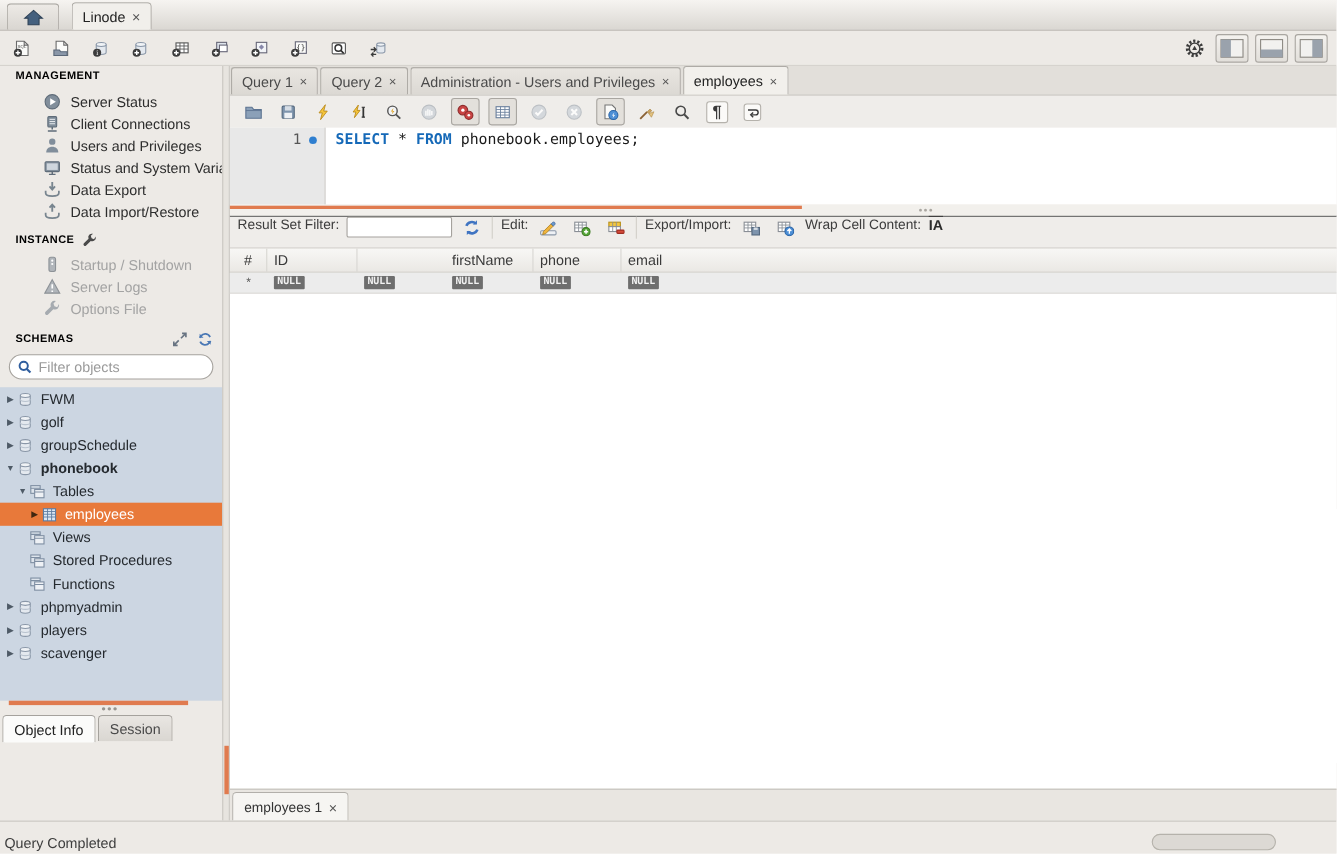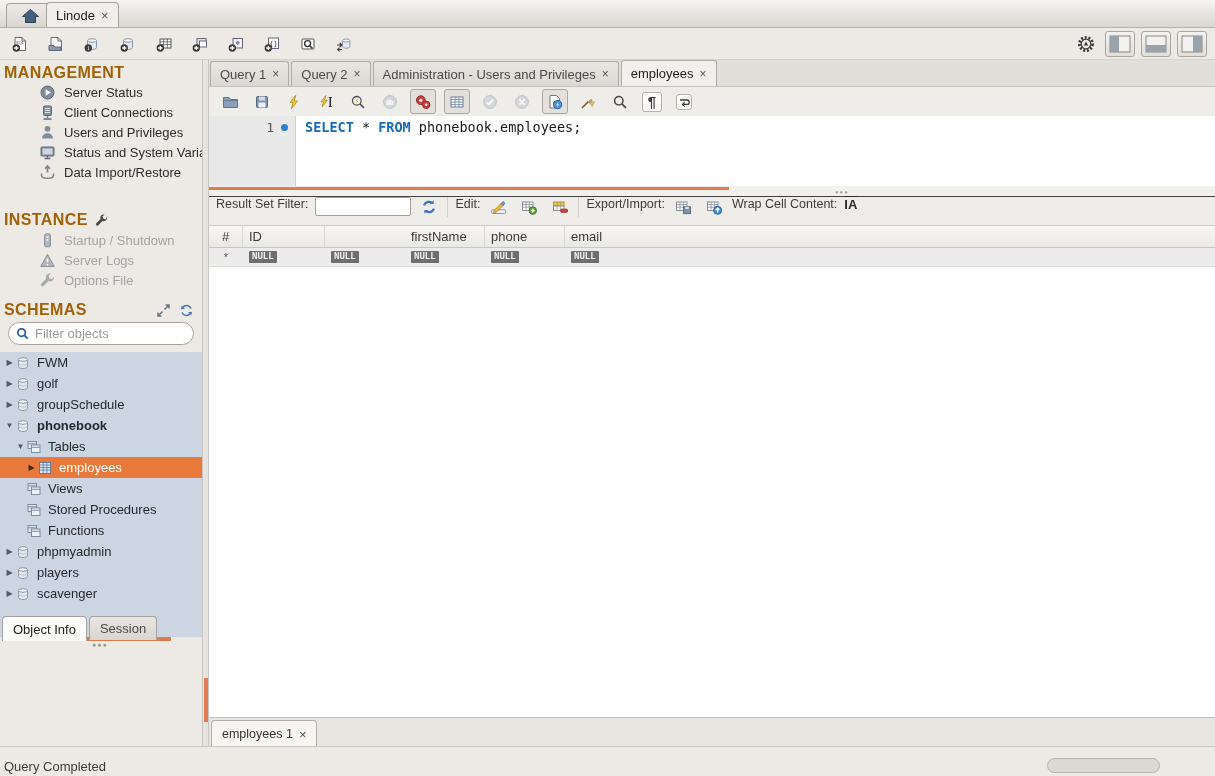--- a/index.html
+++ b/index.html
@@ -6,36 +6,36 @@
   html,body { width:1215px; height:776px; }
   body { position:relative; background:#edeae6; font-family:"Liberation Sans",sans-serif; font-size:13px; color:#2e2e2e; overflow:hidden; }
   svg { display:block; }
 
   
   #titlebar { position:absolute; left:0; top:0; width:100%; height:28px;
     background:linear-gradient(#f6f4f1,#dad7d2); border-bottom:1px solid #b3b0ab; }
   .home-tab { position:absolute; left:6px; bottom:0; width:48px; height:24px;
     background:linear-gradient(#edeae6,#d9d6d1); border:1px solid #a5a29d; border-bottom:none;
     border-radius:4px 4px 0 0; display:flex; align-items:center; justify-content:center; }
-  .conn-tab { position:absolute; left:46px; bottom:0; height:25px; padding:0 9px;
+  .conn-tab { position:absolute; left:65px; bottom:0; height:25px; padding:0 9px;
     background:#f1efeb; border:1px solid #a5a29d; border-bottom:none; border-radius:4px 4px 0 0;
     display:flex; align-items:center; gap:6px; font-size:13px; color:#222; }
   .close-x { color:#555; font-size:13px; line-height:1; cursor:default; }
 
   
   #main-toolbar { position:absolute; left:0; top:28px; width:100%; height:32px; background:#edeae6; border-bottom:1px solid #d6d3ce; }
   #mt-left { position:absolute; left:6px; top:0; height:32px; display:flex; align-items:center; gap:9px; }
   #mt-right { position:absolute; right:8px; top:0; height:32px; display:flex; align-items:center; gap:6px; }
   .tbtn { width:27px; height:27px; display:flex; align-items:center; justify-content:center; }
   .ptoggle { width:30px; height:26px; display:flex; align-items:center; justify-content:center;
     border:1px solid #a9a6a1; border-radius:3px; background:linear-gradient(#f4f2ef,#e2dfda); }
 
   
   #sidebar { position:absolute; left:0; top:60px; width:202px; height:686px; background:#edeae6; overflow:hidden; }
-  .sec-hdr { font-weight:bold; font-size:16px; color:#a16207; letter-spacing:.4px; padding-left:4px;
+  .sec-hdr { font-weight:bold; font-size:10px; color:#000000; letter-spacing:.4px; padding-left:14px;
     display:flex; align-items:center; gap:6px; }
   .side-item { height:20px; display:flex; align-items:center; gap:8px; padding-left:19px; white-space:nowrap; overflow:hidden;margin-left:20px; }
   .side-item .slbl { font-size:13px; color:#2d2d2d; }
   .side-item.disabled .slbl { color:#a3a3a3; }
   .sic { width:17px; height:17px; flex:0 0 17px; }
   #mgmt-hdr { position:absolute; top:4px; left:0; right:0; }
   #mgmt-list { position:absolute; top:22px; left:0; right:0; }
   #inst-hdr { position:absolute; top:151px; left:0; right:0; }
   #inst-list { position:absolute; top:170px; left:0; right:0; }
   #schema-hdr { position:absolute; top:241px; left:0; right:8px; }
@@ -51,21 +51,21 @@
   .tree-row .tlbl { font-size:13px; color:#24292e; }
   .tree-row.lv0 { padding-left:4px; }
   .tree-row.lv1 { padding-left:15px; }
   .tree-row.lv2 { padding-left:26px; }
   .tree-row.bold .tlbl { font-weight:bold; }
   .tree-row.sel { background:#e8793a; }
   .tree-row.sel .tlbl { color:#fff; }
   .tree-row.sel .tarrow { color:#40260f; }
   #side-orange { position:absolute; top:577px; left:8px; width:163px; height:4px; background:#e07b4f; }
   #side-grip { position:absolute; top:581px; left:92px; color:#98948e; font-size:7px; letter-spacing:1px; }
-  #info-tabs { position:absolute; top:556px; left:2px; display:flex; gap:2px; }
+  #info-tabs { position:absolute; top:590px; left:2px; display:flex; gap:2px; }
   .itab { height:24px; padding:0 10px; display:flex; align-items:center; font-size:13px; color:#4a4a4a;
     border:1px solid #a5a29d; border-bottom:none; border-radius:4px 4px 0 0; background:linear-gradient(#e9e6e2,#d9d6d1); }
   .itab.active { background:#fbfbfa; color:#222; height:25px; }
   #info-box { position:absolute; top:614px; left:2px; width:196px; height:71px; background:#fff;
     border:1px solid #a09d98; overflow:hidden; padding:1px 3px; }
   #info-box .iline { font-size:12.5px; color:#222; line-height:15px; white-space:pre; }
 
   
   #vsplit { position:absolute; left:202px; top:60px; width:7px; height:686px; background:#e7e4df;
     border-left:1px solid #c9c6c1; border-right:1px solid #c9c6c1; }
@@ -291,20 +291,29 @@
       </div>
       <div class="side-item">
         <span class="sic">
           <svg width="17" height="17" viewBox="0 0 17 17">
             <rect x="2" y="3" width="13" height="9" rx="1" fill="#818e9b" stroke="#5f6c79"></rect>
             <rect x="3.5" y="4.5" width="10" height="6" fill="#cfd6dd"></rect>
             <path d="M8.5 12v2M5.5 14.5h6" stroke="#5f6c79" stroke-width="1.3"></path>
           </svg>
         </span>
         <span class="slbl">Status and System Variables</span>
+      </div>
+      <div class="side-item">
+        <span class="sic">
+          <svg width="17" height="17" viewBox="0 0 17 17">
+            <path d="M8.5 1.5v6.5M6 5.5l2.5 2.8L11 5.5" stroke="#78858f" stroke-width="1.7" fill="none"></path>
+            <path d="M2.5 9.5v2c0 1.8 2.6 2.8 6 2.8s6-1 6-2.8v-2" fill="none" stroke="#78858f" stroke-width="1.6"></path>
+          </svg>
+        </span>
+        <span class="slbl">Data Export</span>
       </div>
       <div class="side-item">
         <span class="sic">
           <svg width="17" height="17" viewBox="0 0 17 17">
             <path d="M8.5 8.5V2M6 4.8L8.5 2 11 4.8" stroke="#78858f" stroke-width="1.7" fill="none"></path>
             <path d="M2.5 9.5v2c0 1.8 2.6 2.8 6 2.8s6-1 6-2.8v-2" fill="none" stroke="#78858f" stroke-width="1.6"></path>
           </svg>
         </span>
         <span class="slbl">Data Import/Restore</span>
       </div>

